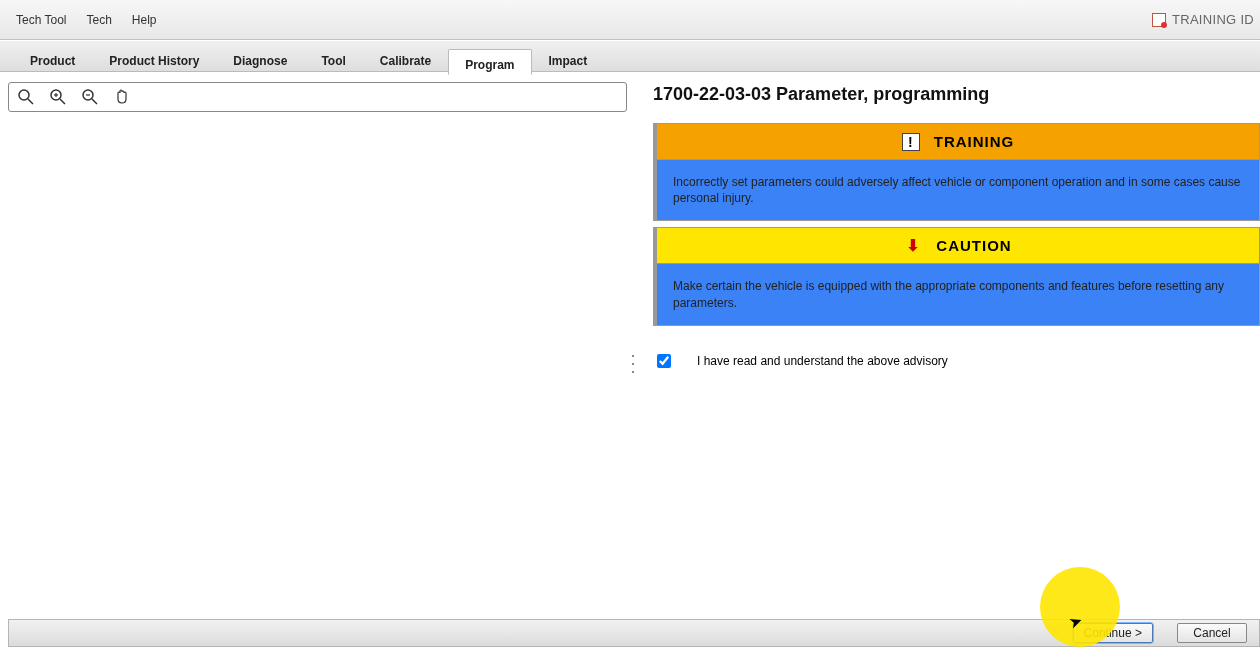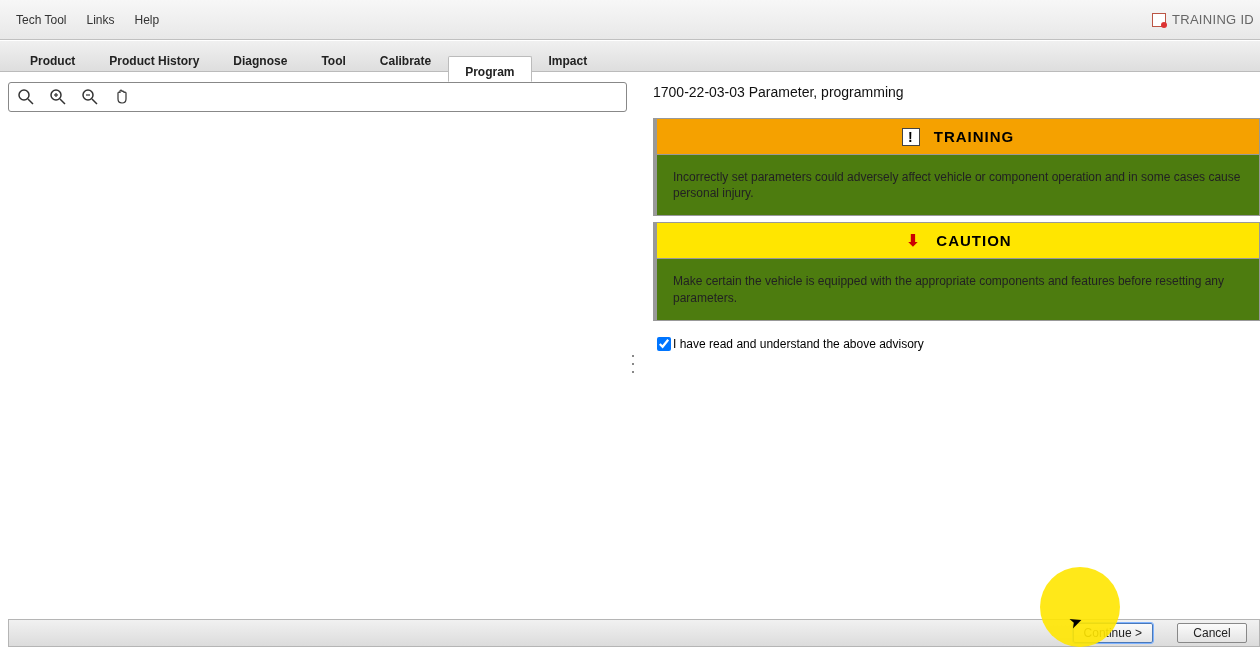--- a/index.html
+++ b/index.html
@@ -64,21 +64,21 @@
     border:1px solid transparent;
     border-bottom:none;
     margin-top:4px;
   }
   .tab.active {
     background:#fff;
     border:1px solid #bbb;
     border-bottom:1px solid #fff;
     border-radius:2px 2px 0 0;
     position:relative;
-    top:11px;
+    top:4px;
   }
 
   .content {
     display:flex;
     height: calc(100% - 28px - 32px - 28px);
   }
   .left-pane {
     width: 635px;
     padding:10px 8px;
   }
@@ -99,22 +99,22 @@
     cursor:default;
     font-size:16px;
   }
 
   .right-pane {
     flex:1;
     padding:12px 0 0 18px;
     position:relative;
   }
   .page-title {
-    font-size:14px;
-    font-weight:normal;
+    font-size:18px;
+    font-weight:bold;
     color:#111;
     margin-bottom:18px;
   }
   .breadcrumb {
     font-size:12px;
     color:#888;
     border-bottom:2px solid #888;
     padding-bottom:4px;
     margin-bottom:0;
   }
@@ -142,32 +142,32 @@
   .alert-header.caution { background:#ffe600; color:#000; }
   .alert-icon {
     width:18px;height:18px;
     display:flex;align-items:center;justify-content:center;
     font-weight:bold;
     font-size:14px;
   }
   .alert-icon.w { background:#fff; border:1px solid #444; color:#000;}
   .alert-icon.c { color:#c00; font-size:16px;}
   .alert-body {
-    background:#4d7c0f;
+    background:#3b82f6;
     padding:14px 16px;
     font-size:12px;
     color:#222;
     line-height:1.35;
   }
 
   .ack-row {
-    margin-top:16px;
-    display:flex;
-    align-items:center;
-    gap:2px;
+    margin-top:28px;
+    display:flex;
+    align-items:center;
+    gap:26px;
     padding-left:4px;
   }
   .ack-row input { width:14px;height:14px; }
 
   .bottom-bar {
     position:absolute;
     left:8px; right:0; bottom:0;
     height:28px;
     background:linear-gradient(#f1f1f1,#dcdcdc);
     border:1px solid #b5b5b5;
@@ -222,21 +222,21 @@
     display:flex;flex-direction:column;justify-content:space-around;align-items:center;
   }
   .splitter-grip span{width:2px;height:2px;background:#888;display:block;}
 </style>
 </head>
 <body>
 
 <div class="menubar">
   <div class="menubar-left">
     <div class="menubar-item">Tech Tool</div>
-    <div class="menubar-item">Links</div>
+    <div class="menubar-item">Tech</div>
     <div class="menubar-item">Help</div>
   </div>
   <div class="menubar-right">
     <span class="id-icon"></span>
     <span>TRAINING ID</span>
   </div>
 </div>
 
 <div class="tabbar">
   <div class="tab">Product</div>

